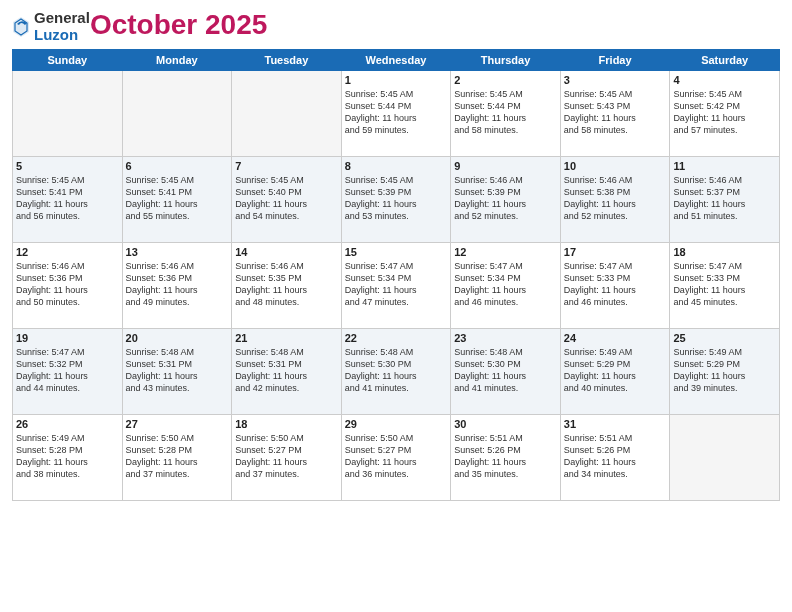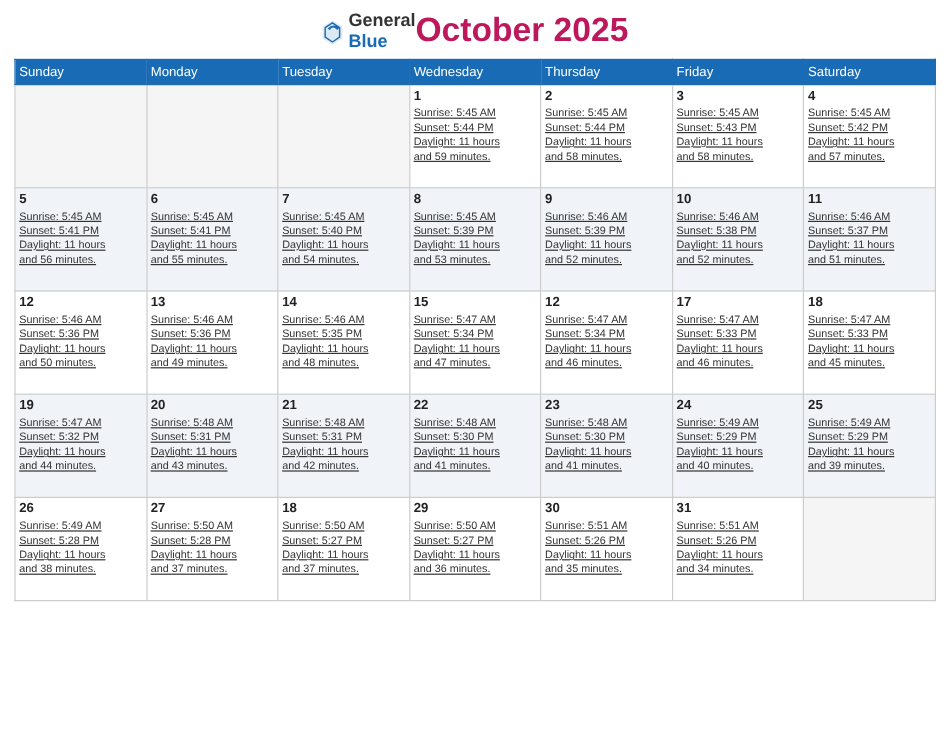--- a/index.html
+++ b/index.html
@@ -10,21 +10,21 @@
       background: #fff;
       overflow: hidden;
     }
     .container {
       width: 792px;
       height: 612px;
       padding: 10px 12px 8px 12px;
     }
     .header {
       display: flex;
-      justify-content: center;
+      justify-content: flex-start;
       align-items: flex-start;
       margin-bottom: 6px;
     }
     .logo {
       display: flex;
       align-items: center;
       gap: 4px;
     }
     .logo-text {
       display: flex;
@@ -60,24 +60,24 @@
     }
     .calendar {
       width: 100%;
       border-collapse: collapse;
       table-layout: fixed;
     }
     .calendar th {
       background: #1a6bb5;
       color: #fff;
       font-size: 11px;
-      font-weight: normal;
+      font-weight: bold;
       padding: 4px 3px;
       border: 1px solid #1a6bb5;
-      text-align: left;
+      text-align: center;
       margin-top: 24px;
     }
     .calendar td {
       border: 1px solid #ccc;
       vertical-align: top;
       padding: 3px 3px 3px 3px;
       height: 86px;
       font-size: 9.5px;
       color: #333;
       background: #fff;
@@ -89,40 +89,39 @@
       font-weight: bold;
       font-size: 11px;
       color: #222;
       display: block;
       margin-bottom: 2px;
     }
     .day-info {
       font-size: 9px;
       color: #333;
       line-height: 1.35;
-      text-decoration: underline;
     }
     .row-shade td {
       background: #f0f4f8;
     }
   </style>
 </head>
 <body>
 
 <div class="container">
   <div class="header">
     <div class="logo">
       <svg class="logo-icon" viewBox="0 0 18 22" xmlns="http://www.w3.org/2000/svg">
         <path d="M9 1 L17 6 L17 16 L9 21 L1 16 L1 6 Z" fill="#1a6bb5" opacity="0.15"></path>
         <path d="M5 8 Q9 3 15 7 L13 9 Q9 5 7 9 Z" fill="#1a6bb5"></path>
         <path d="M15 7 L15 15 L9 19 L3 15 L3 7 L9 3 Z" fill="none" stroke="#1a6bb5" stroke-width="1.2"></path>
       </svg>
       <div class="logo-text">
         <span class="logo-general">General</span>
-        <span class="logo-blue">Blue</span>
+        <span class="logo-blue">Luzon</span>
       </div>
     </div>
     <div class="title-block">
       <div class="month-title">October 2025</div>
     </div>
   </div>
 
   <table class="calendar">
     <thead>
       <tr>

